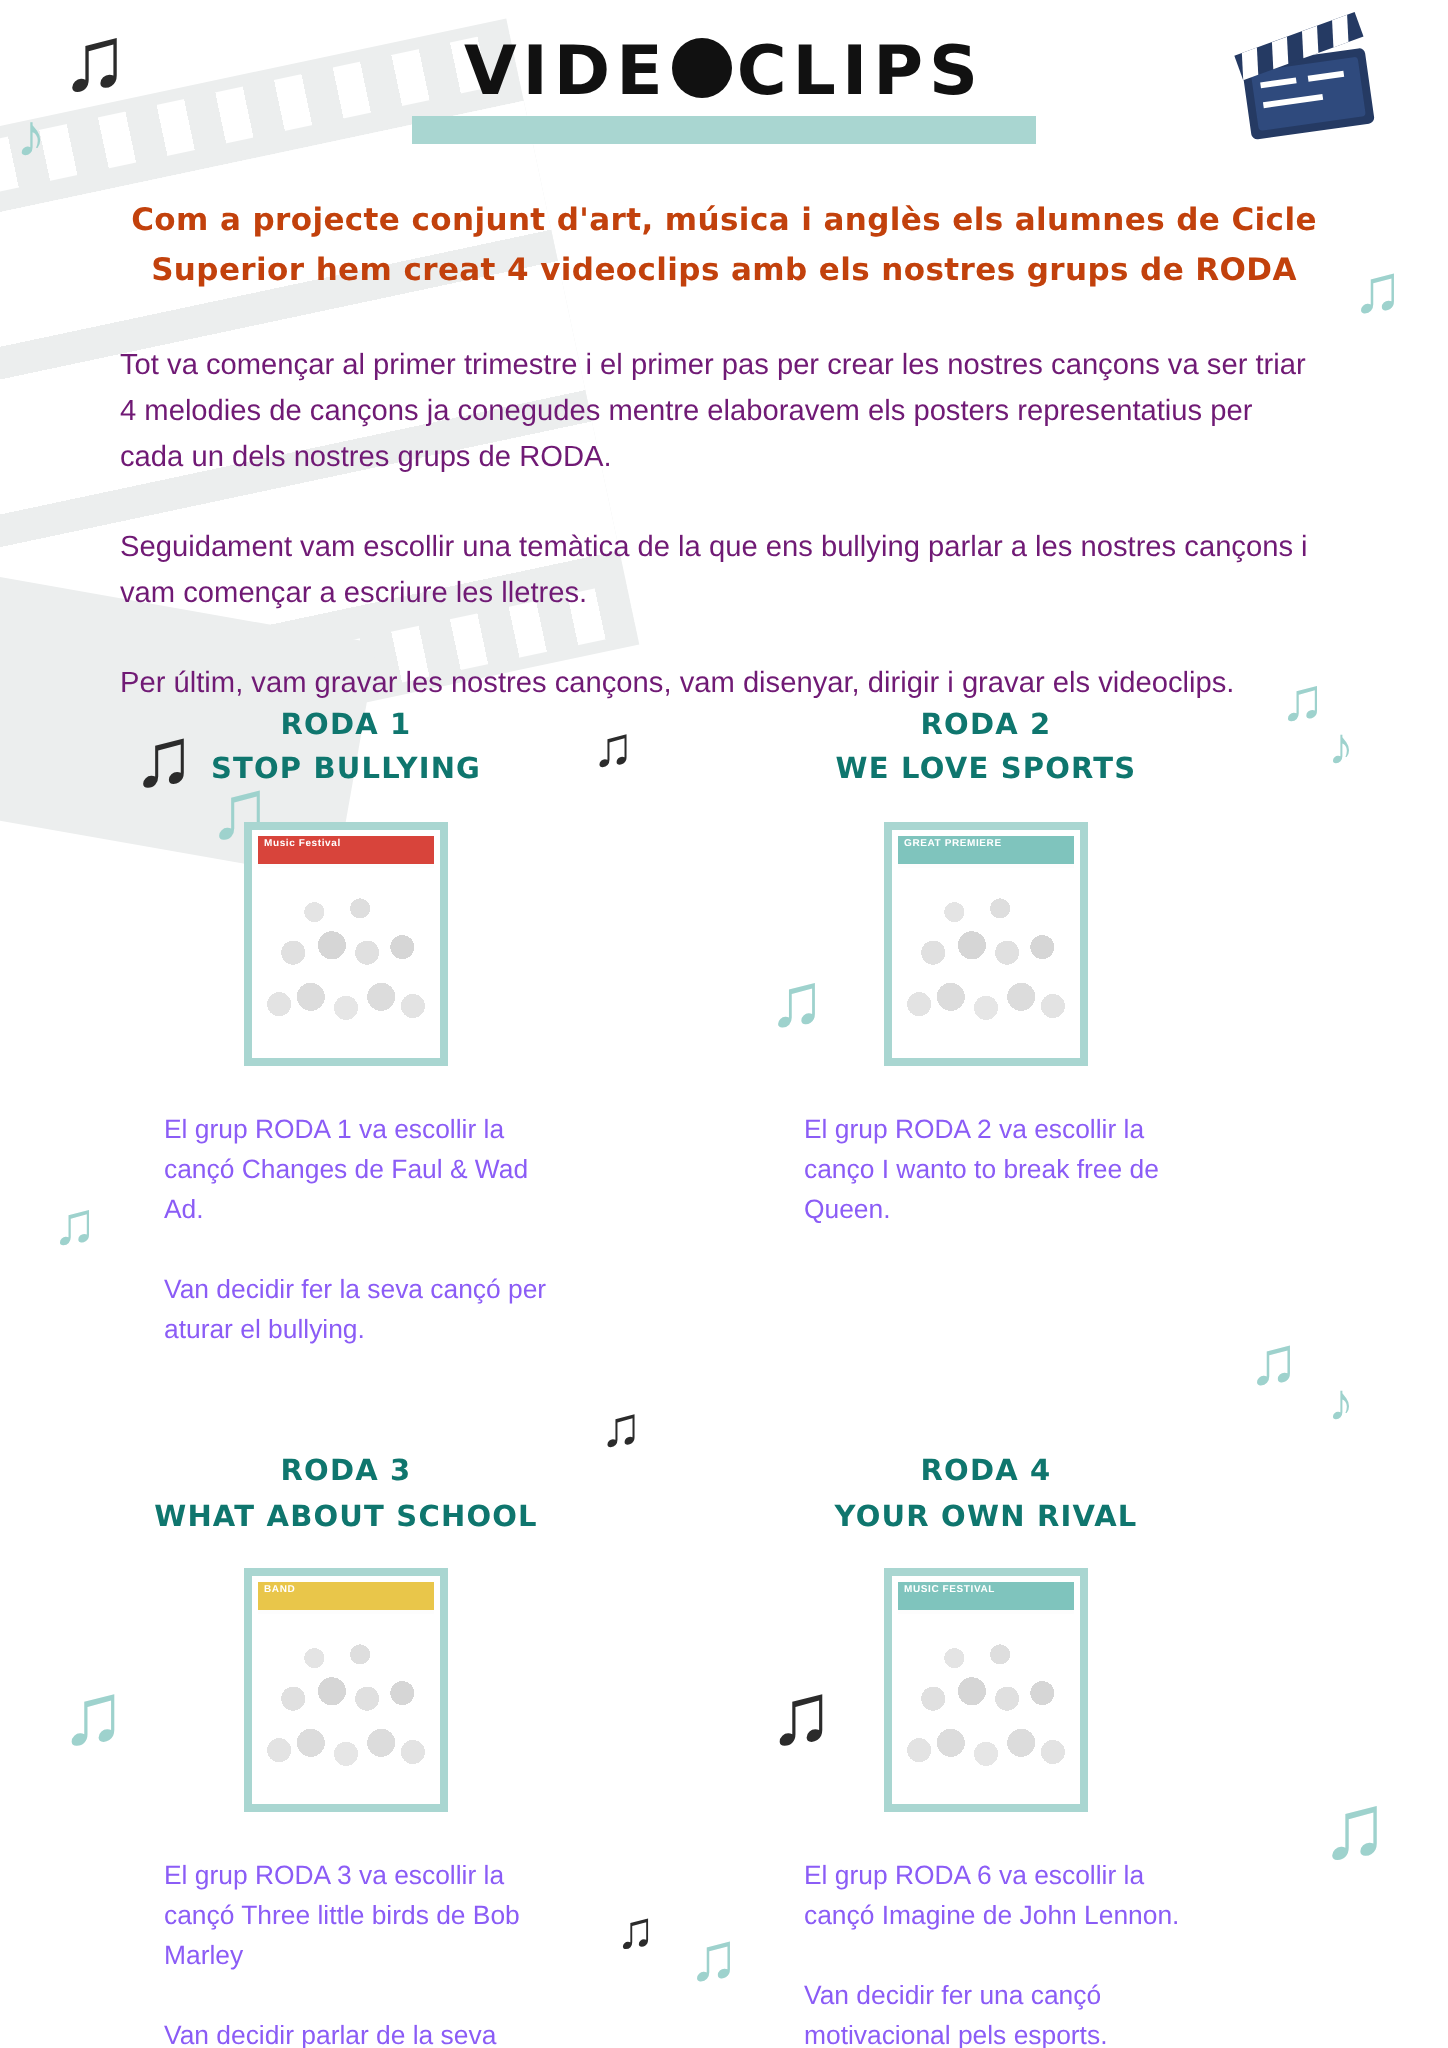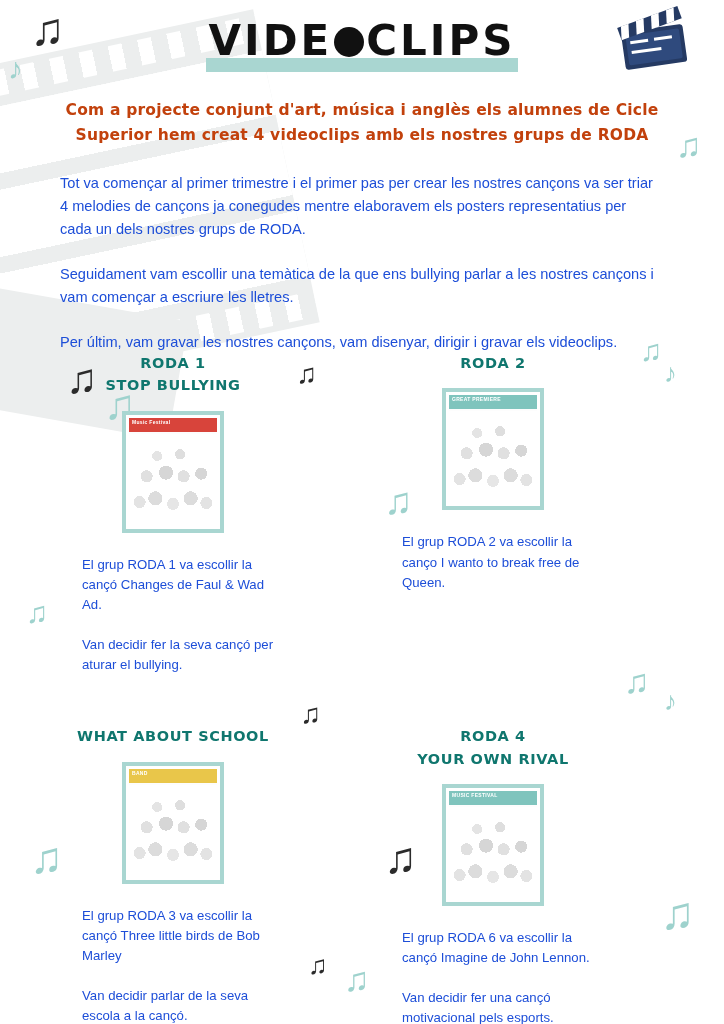--- a/index.html
+++ b/index.html
@@ -85,21 +85,21 @@
     width: 312px;
     height: 14px;
     background: #a9d6d1;
     z-index: 2;
   }
   .title {
     position: relative;
     z-index: 4;
     font-family: "DejaVu Sans", sans-serif;
     font-weight: bold;
-    font-size: 42px;
+    font-size: 34px;
     letter-spacing: 3px;
     color: #111111;
     display: inline-block;
   }
   .title .o-dot {
     display: inline-block;
     width: 30px;
     height: 30px;
     border-radius: 50%;
     background: #111111;
@@ -139,21 +139,21 @@
     position: absolute;
     left: 60px;
     width: 600px;
     top: 172px;
     z-index: 3;
   }
   .paras p {
     margin: 0 0 22px 0;
     font-size: 14.6px;
     line-height: 1.58;
-    color: #1d4ed8;
+    color: #701a75;
   }
 
   
   .grid {
     position: absolute;
     left: 0; right: 0;
     top: 352px;
     z-index: 3;
   }
   .row {
@@ -237,21 +237,21 @@
   }
   .poster-accent.t2 { background: #6fb7c9; left: 56px; top: 22px; width: 18px; height: 20px;}
   .card-text {
     margin: 22px 0 0 54px;
     width: 200px;
   }
   .card-text p {
     margin: 0 0 20px 0;
     font-size: 13.2px;
     line-height: 1.52;
-    color: #1d4ed8;
+    color: #8b5cf6;
   }
 </style>
 </head>
 <body>
 
 <div class="filmstrip">
   <div class="film-frames"></div>
 </div>
 <div class="film-tail"></div>
 
@@ -327,39 +327,41 @@
         </div>
       </div>
       <div class="card-text">
         <p>El grup RODA 1 va escollir la cançó Changes de Faul &amp; Wad Ad.</p>
         <p>Van decidir fer la seva cançó per aturar el bullying.</p>
       </div>
     </div>
 
     <div class="card right">
       <div class="card-title">RODA 2</div>
+      <div class="card-title">WE LOVE SPORTS</div>
       <div class="poster">
         <div class="poster-inner">
           <div class="poster-band teal">
             <span class="poster-label">GREAT PREMIERE</span>
           </div>
           <div class="poster-accent t2"></div>
           <div class="poster-figs"></div>
         </div>
       </div>
       <div class="card-text">
         <p>El grup RODA 2 va escollir la canço I wanto to break free de Queen.</p>
       </div>
     </div>
 
   </div>
 
   <div class="row" style="margin-top:30px;">
 
     <div class="card">
+      <div class="card-title">RODA 3</div>
       <div class="card-title">WHAT ABOUT SCHOOL</div>
       <div class="poster">
         <div class="poster-inner">
           <div class="poster-band yellow">
             <span class="poster-label">BAND</span>
           </div>
           <div class="poster-accent"></div>
           <div class="poster-figs"></div>
         </div>
       </div>

